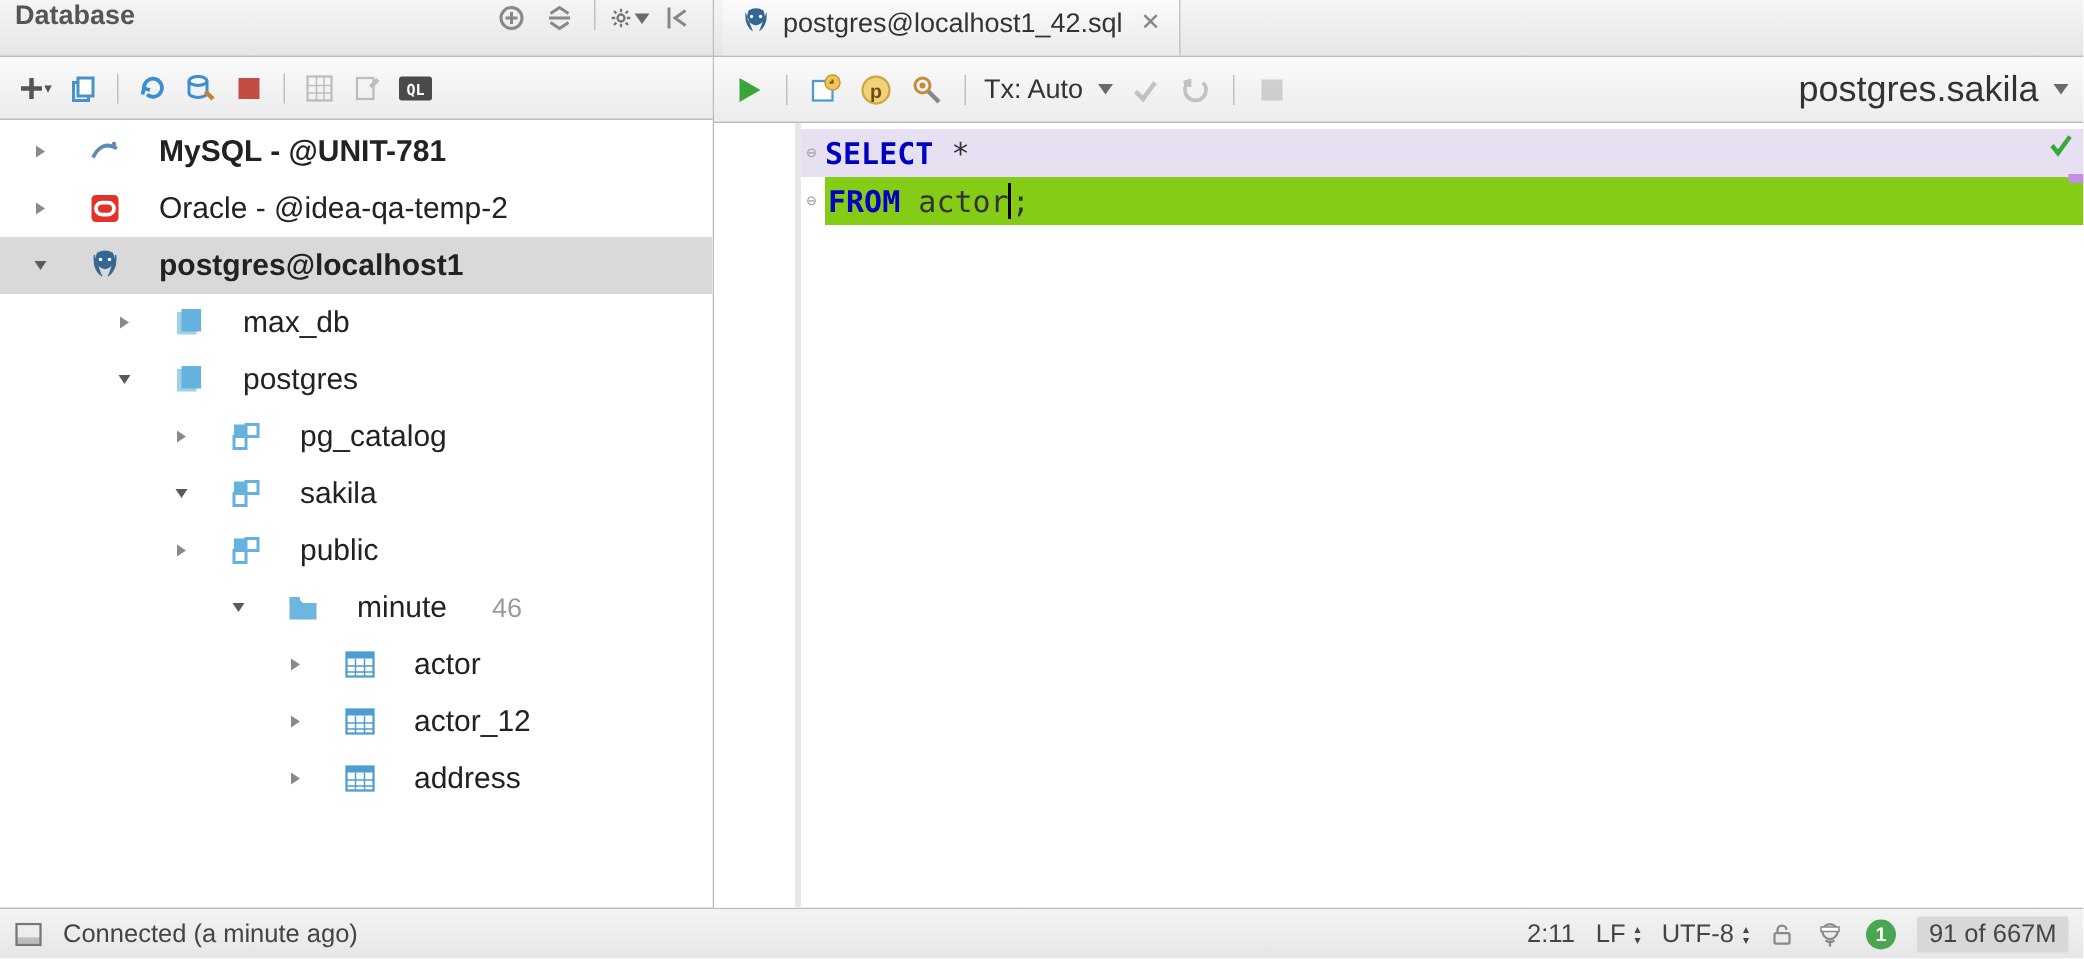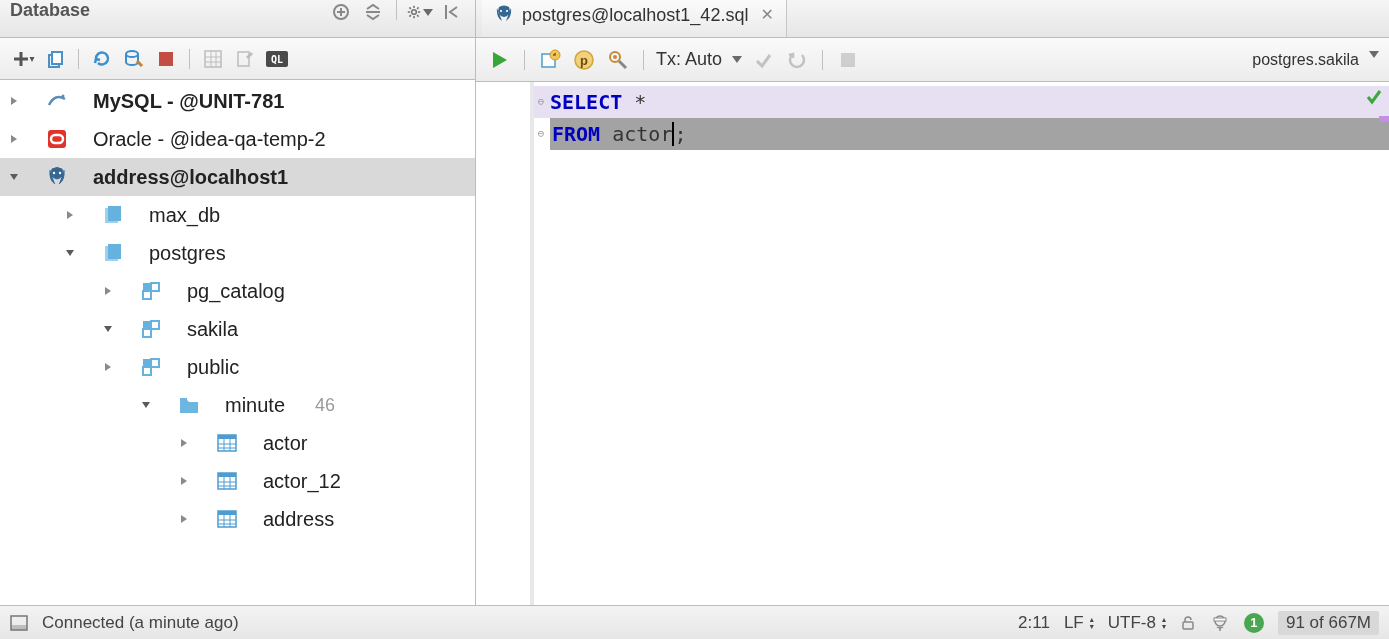--- a/index.html
+++ b/index.html
@@ -49,21 +49,21 @@
   }
   .tree {
     flex: 1;
     background: #fff;
     overflow: auto;
     padding-top: 2px;
   }
   .tree-row {
     display: flex; align-items: center;
     height: 38px;
-    padding-left: 7px;
+    padding-left: 20px;
     gap: 24px;
     white-space: nowrap;
     cursor: default;
   }
   .tree-row.sel { background: #d9d9d9; }
   .tw { width: 14px; height: 14px; display:flex; align-items:center; justify-content:center;}
   .tw svg { display:block; }
   .node-icon { width: 24px; height: 24px; display:flex; align-items:center; justify-content:center; }
   .node-label { font-size: 20px; color: #222; }
   .node-label.bold { font-weight: 700; }
@@ -88,35 +88,35 @@
   .editor-toolbar {
     height: 44px;
     display:flex; align-items:center;
     padding: 0 10px; gap: 8px;
     background: linear-gradient(#fafafa,#ececec);
     border-bottom: 1px solid #bcbcbc;
   }
   .tx-group { display:flex; align-items:center; gap:6px; font-size:18px; color:#333;}
   .dd-caret { width:0;height:0;border-left:5px solid transparent;border-right:5px solid transparent;border-top:7px solid #6a6a6a; display:inline-block; margin-left:4px;}
   .spacer { flex:1; }
-  .schema-sel { font-size:16px; color:#333; display:flex; gap:6px;}
+  .schema-sel { font-size:24px; color:#333; display:flex; align-items:center; gap:6px;}
   .editor-area { flex:1; display:flex; min-height:0; background:#fff; position:relative;}
   .gutter { width: 58px; background:#fff; border-right: 4px solid #e8e8e8; }
   .code {
     flex:1; position:relative;
     font-family: Menlo, Consolas, monospace;
     font-size: 20px;
     line-height: 32px;
     padding-top: 4px;
   }
   .code-line { display:flex; align-items:center; }
   .code-line .fold { width: 14px; display:flex; align-items:center; justify-content:center; color:#a0a0a0; font-size:11px; margin-right: 2px;}
   .kw { color:#0000c0; font-weight:700;}
   .op { color:#333; }
-  .hl-curr { background:#a3a3a3; display:inline-block; min-width: calc(100% - 16px); padding-left:2px;}
+  .hl-curr { background:#84cc16; display:inline-block; min-width: calc(100% - 16px); padding-left:2px;}
   .cursor { border-left:2px solid #000; display:inline-block; height: 24px; vertical-align: text-bottom; }
   .check-icon {
     position:absolute; top:6px; right:6px;
     color:#2eab2e; font-weight:700;
   }
   .grad-mark { position:absolute; top:34px; right:0; width:10px; height:6px; background:#c28fe2;}
   .statusbar {
     height: 34px;
     background: linear-gradient(#f3f3f3,#e6e6e6);
     border-top:1px solid #bcbcbc;
@@ -277,21 +277,21 @@
               <path d="M1 2 L9 2 L5 8 Z" fill="#5a5a5a"></path>
             </svg>
           </span>
         <span class="node-icon">
             <svg width="22" height="22">
               <path d="M4 4 q-1 10 5 14 M18 4 q1 10 -5 14 M6 3 q5 -3 10 0 q3 8 -5 10 q-8 -2 -5 -10" fill="#346791" stroke="#346791" stroke-width="1"></path>
               <circle cx="8" cy="7" r="1.2" fill="#fff"></circle>
               <circle cx="14" cy="7" r="1.2" fill="#fff"></circle>
             </svg>
           </span>
-        <span class="node-label bold">address@localhost1</span>
+        <span class="node-label bold">postgres@localhost1</span>
       </div>
 
       <div class="tree-row">
         <span class="ind" style="width:32px"></span>
         <span class="tw">
             <svg width="10" height="10">
               <path d="M2 1 L8 5 L2 9 Z" fill="#8a8a8a"></path>
             </svg>
           </span>
         <span class="node-icon">

